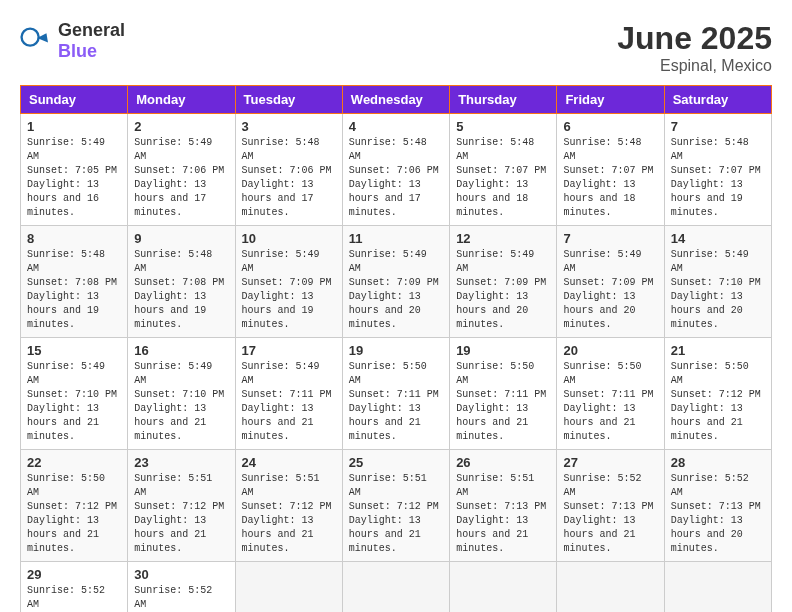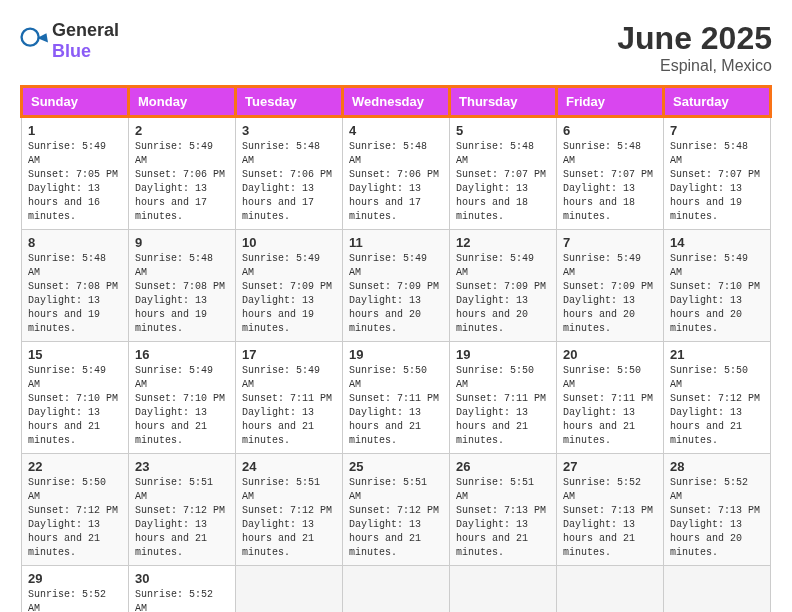--- a/index.html
+++ b/index.html
@@ -12,21 +12,21 @@
     }
     .header {
       display: flex;
       justify-content: space-between;
       align-items: flex-start;
       margin-bottom: 10px;
     }
     .logo {
       display: flex;
       align-items: center;
-      gap: 4px;
+      gap: 10px;
     }
     .logo-text-general {
       font-size: 18px;
       font-weight: bold;
       color: #333;
     }
     .logo-text-blue {
       font-size: 18px;
       font-weight: bold;
       color: #8b5cf6;
@@ -45,27 +45,27 @@
     }
     .location-title {
       font-size: 16px;
       color: #555;
     }
     .calendar {
       width: 100%;
       border-collapse: collapse;
     }
     .calendar th {
-      background-color: #d946ef;
+      background-color: #6d28d9;
       color: #fff;
       text-align: left;
       padding: 6px 8px;
       font-size: 13px;
       font-weight: bold;
-      border: 3px solid #f97316;
+      border: 1px solid #f97316;
     }
     .calendar td {
       vertical-align: top;
       padding: 5px 6px;
       border: 1px solid #ccc;
       width: 107px;
       min-height: 80px;
       font-size: 10px;
       color: #333;
       background: #fff;

